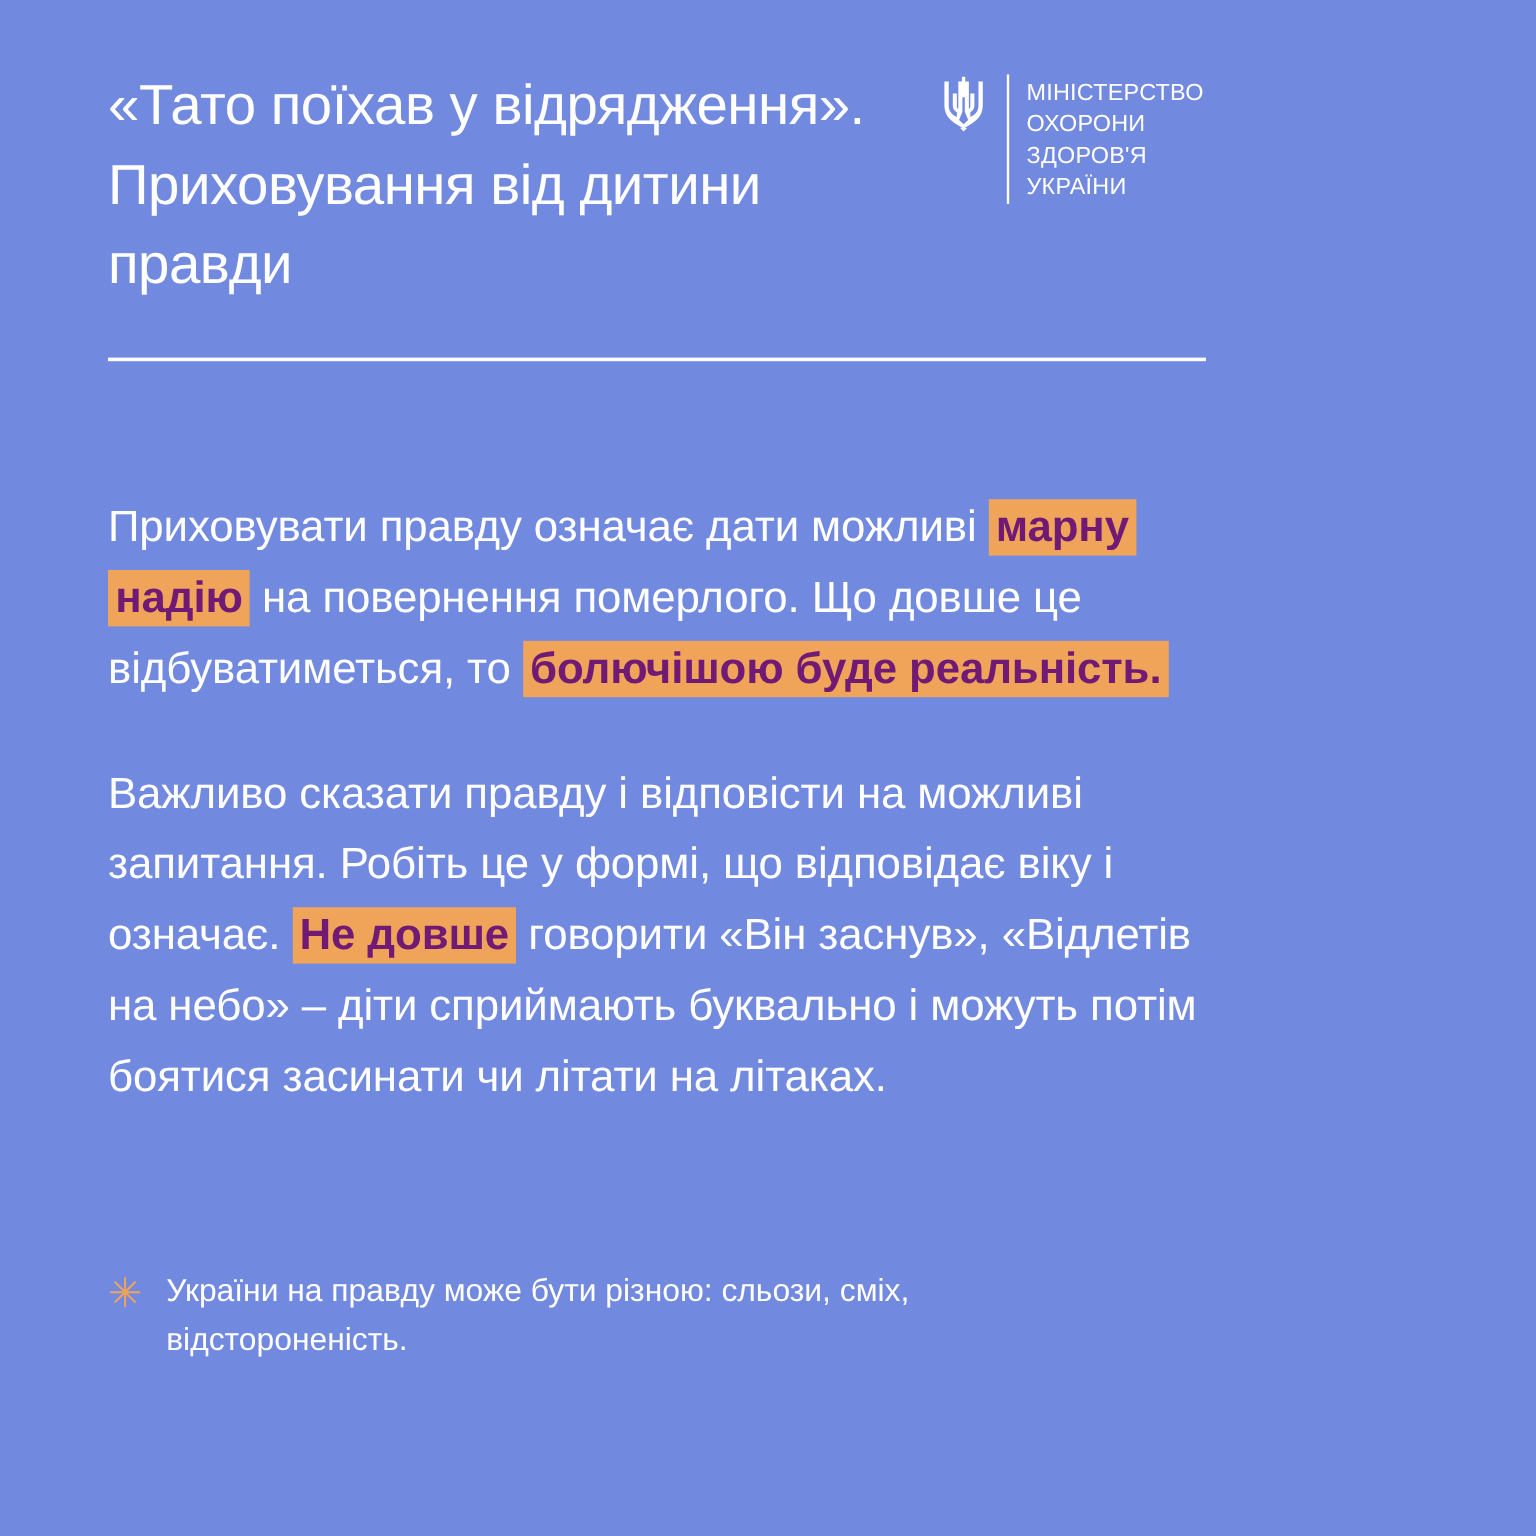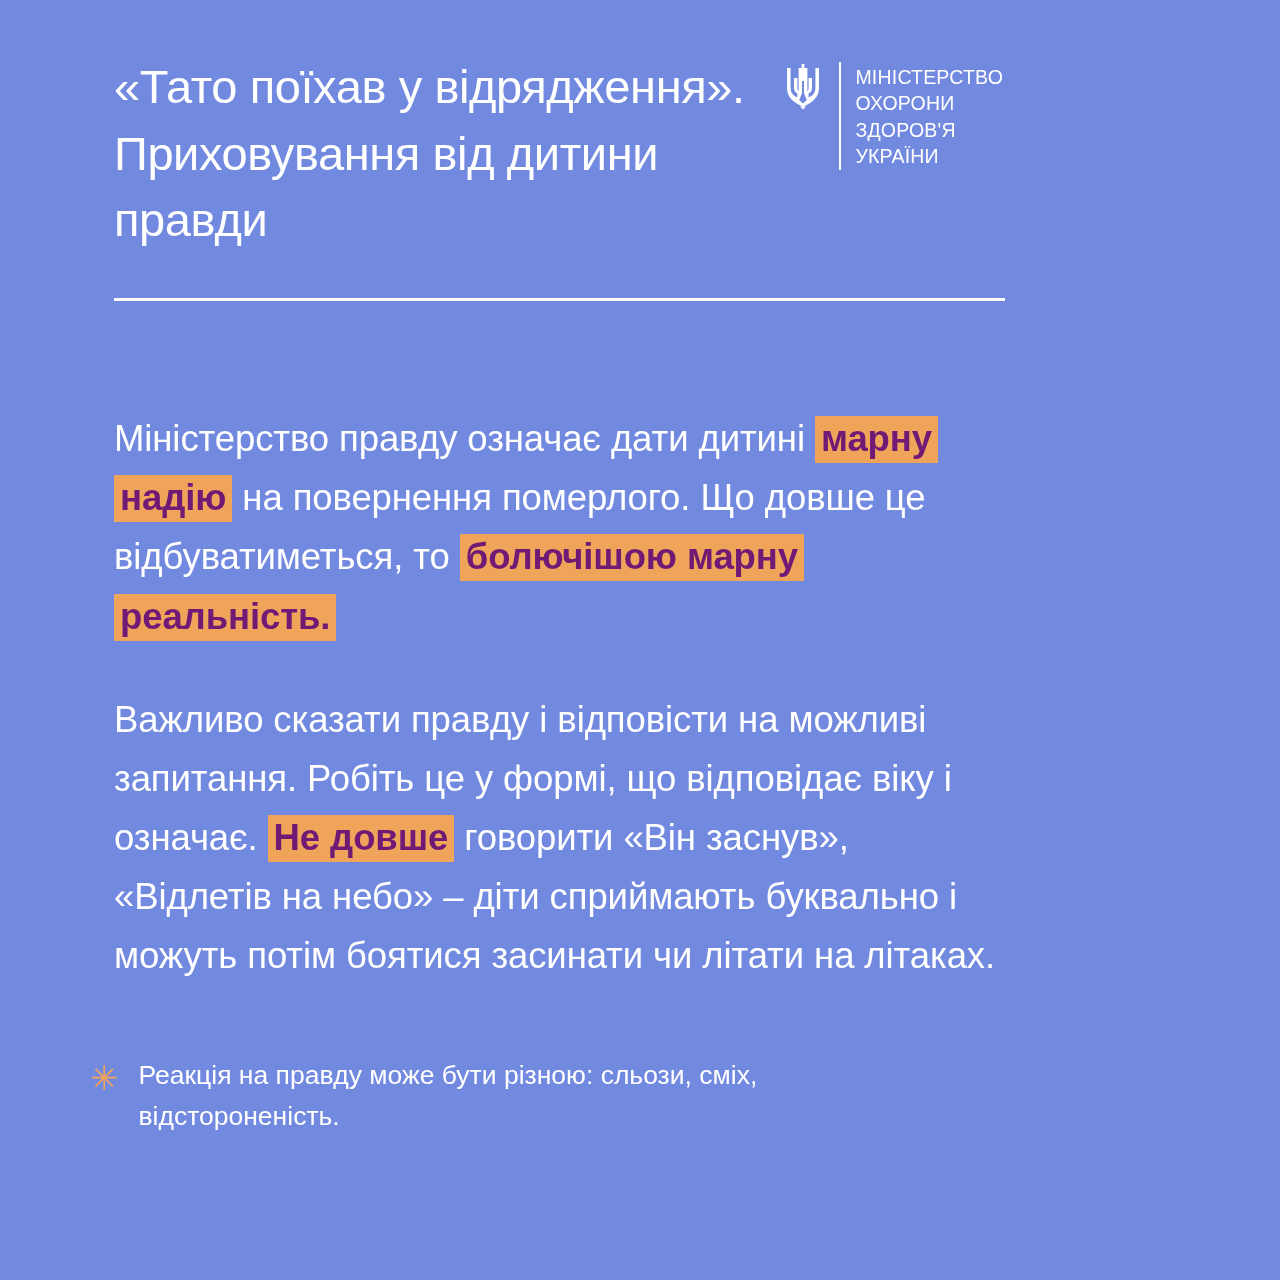--- a/index.html
+++ b/index.html
@@ -12,21 +12,21 @@
     height: 1280px;
     background: #7289e0;
     font-family: "Liberation Sans", sans-serif;
     color: #ffffff;
     overflow: hidden;
   }
   .page {
     position: relative;
     width: 1095px;
     height: 1280px;
-    padding: 48px 90px 40px 114px;
+    padding: 48px 90px 40px 90px;
   }
   
   .header {
     display: flex;
     justify-content: space-between;
     align-items: flex-start;
   }
   .title {
     font-size: 47px;
     line-height: 1.42;
@@ -137,27 +137,27 @@
 здоров'я
 України</div>
     </div>
   </div>
 
   <div class="rule"></div>
 
   <div class="content">
 
     <p class="para">
-      <span>Міністерство правду означає дати дитині </span><span class="hl">марну надію</span><span> на повернення померлого. Що довше це відбуватиметься, то </span><span class="hl">болючішою марну реальність.</span>
+      <span>Приховувати правду означає дати можливі </span><span class="hl">марну надію</span><span> на повернення померлого. Що довше це відбуватиметься, то </span><span class="hl">болючішою буде реальність.</span>
     </p>
 
     <p class="para">
       <span>Важливо сказати правду і відповісти на можливі запитання. Робіть це у формі, що відповідає віку і означає. </span><span class="hl">Не довше</span><span> говорити «Він заснув», «Відлетів на небо» – діти сприймають буквально і можуть потім боятися засинати чи літати на літаках.</span>
     </p>
 
   </div>
 
   <div class="footnote">
     <span class="asterisk">✳</span>
-    <span class="footnote-text">Реакція на правду може бути різною: сльози, сміх, відстороненість.</span>
+    <span class="footnote-text">України на правду може бути різною: сльози, сміх, відстороненість.</span>
   </div>
 
 </div>
 
 </body></html>

